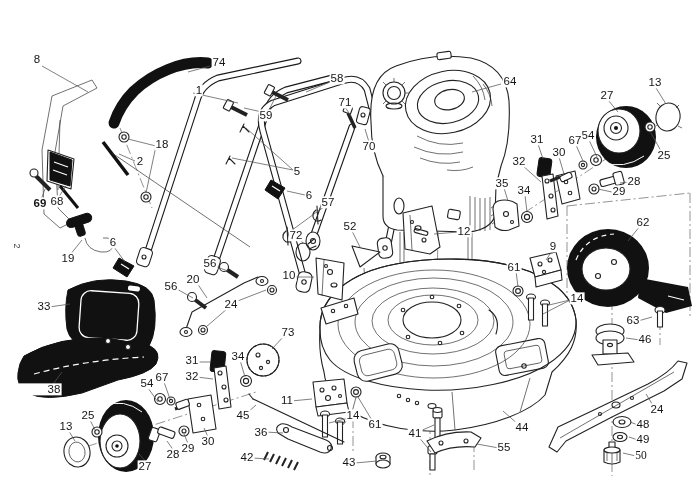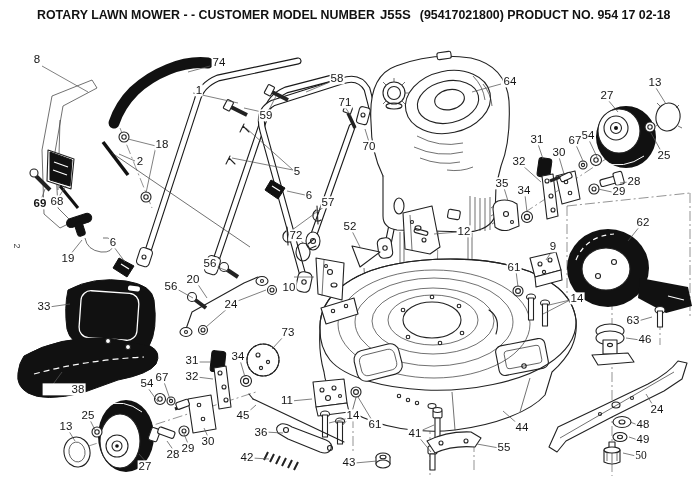--- a/index.html
+++ b/index.html
@@ -22,23 +22,20 @@
   .ld{stroke:#555;stroke-width:.75}
   .cl{stroke:#666;stroke-width:.7;stroke-dasharray:10 3 2 3;fill:none}
   .t1{stroke:#1a1a1a;stroke-width:7;fill:none;stroke-linecap:round;stroke-linejoin:round}
   .t2{stroke:#fff;stroke-width:4.8;fill:none;stroke-linecap:round;stroke-linejoin:round}
 </style>
 </head>
 <body>
 
 <div class="stage">
 
-  <div class="title">
-    <span>ROTARY LAWN MOWER - - CUSTOMER MODEL NUMBER</span><span class="model">J55S</span><span class="sep">(95417021800) PRODUCT NO. 954 17 02-18</span>
-  </div>
 
   <svg width="697" height="500" viewBox="0 0 697 500">
 
     <g>
       <line class="cl" x1="668" y1="118" x2="524" y2="213"></line>
       <line class="cl" x1="70" y1="452" x2="256" y2="392"></line>
       <line class="cl" x1="612" y1="300" x2="612" y2="476"></line>
       <line class="cl" x1="660" y1="302" x2="660" y2="345"></line>
       <line class="cl" x1="353" y1="382" x2="353" y2="452"></line>
       <line class="cl" x1="430" y1="406" x2="430" y2="476"></line>
@@ -489,24 +486,24 @@
       <div class="plabel" style="left: 350px; top: 227px;">52</div>
       <div class="plabel" style="left: 464px; top: 232px;">12</div>
       <div class="plabel" style="left: 643px; top: 223px;">62</div>
       <div class="plabel" style="left: 553px; top: 247px;">9</div>
       <div class="plabel" style="left: 514px; top: 268px;">61</div>
       <div class="plabel" style="left: 577px; top: 299px;">14</div>
       <div class="plabel" style="left: 210px; top: 264px;">56</div>
       <div class="plabel" style="left: 171px; top: 287px;">56</div>
       <div class="plabel" style="left: 193px; top: 280px;">20</div>
       <div class="plabel" style="left: 231px; top: 305px;">24</div>
-      <div class="plabel" style="left: 289px; top: 276px; margin-top: 12px;">10</div>
+      <div class="plabel" style="left: 289px; top: 276px;">10</div>
       <div class="plabel" style="left: 288px; top: 333px;">73</div>
       <div class="plabel" style="left: 44px; top: 307px;">33</div>
-      <div class="plabel" style="left: 64px; top: 390px; padding-left: 29px;">38</div>
+      <div class="plabel" style="left: 40px; top: 390px; padding-left: 29px;">38</div>
       <div class="plabel" style="left: 192px; top: 361px;">31</div>
       <div class="plabel" style="left: 192px; top: 377px;">32</div>
       <div class="plabel" style="left: 238px; top: 357px;">34</div>
       <div class="plabel" style="left: 147px; top: 384px;">54</div>
       <div class="plabel" style="left: 162px; top: 378px;">67</div>
       <div class="plabel" style="left: 66px; top: 427px;">13</div>
       <div class="plabel" style="left: 88px; top: 416px;">25</div>
       <div class="plabel" style="left: 145px; top: 467px;">27</div>
       <div class="plabel" style="left: 173px; top: 455px;">28</div>
       <div class="plabel" style="left: 188px; top: 449px;">29</div>

